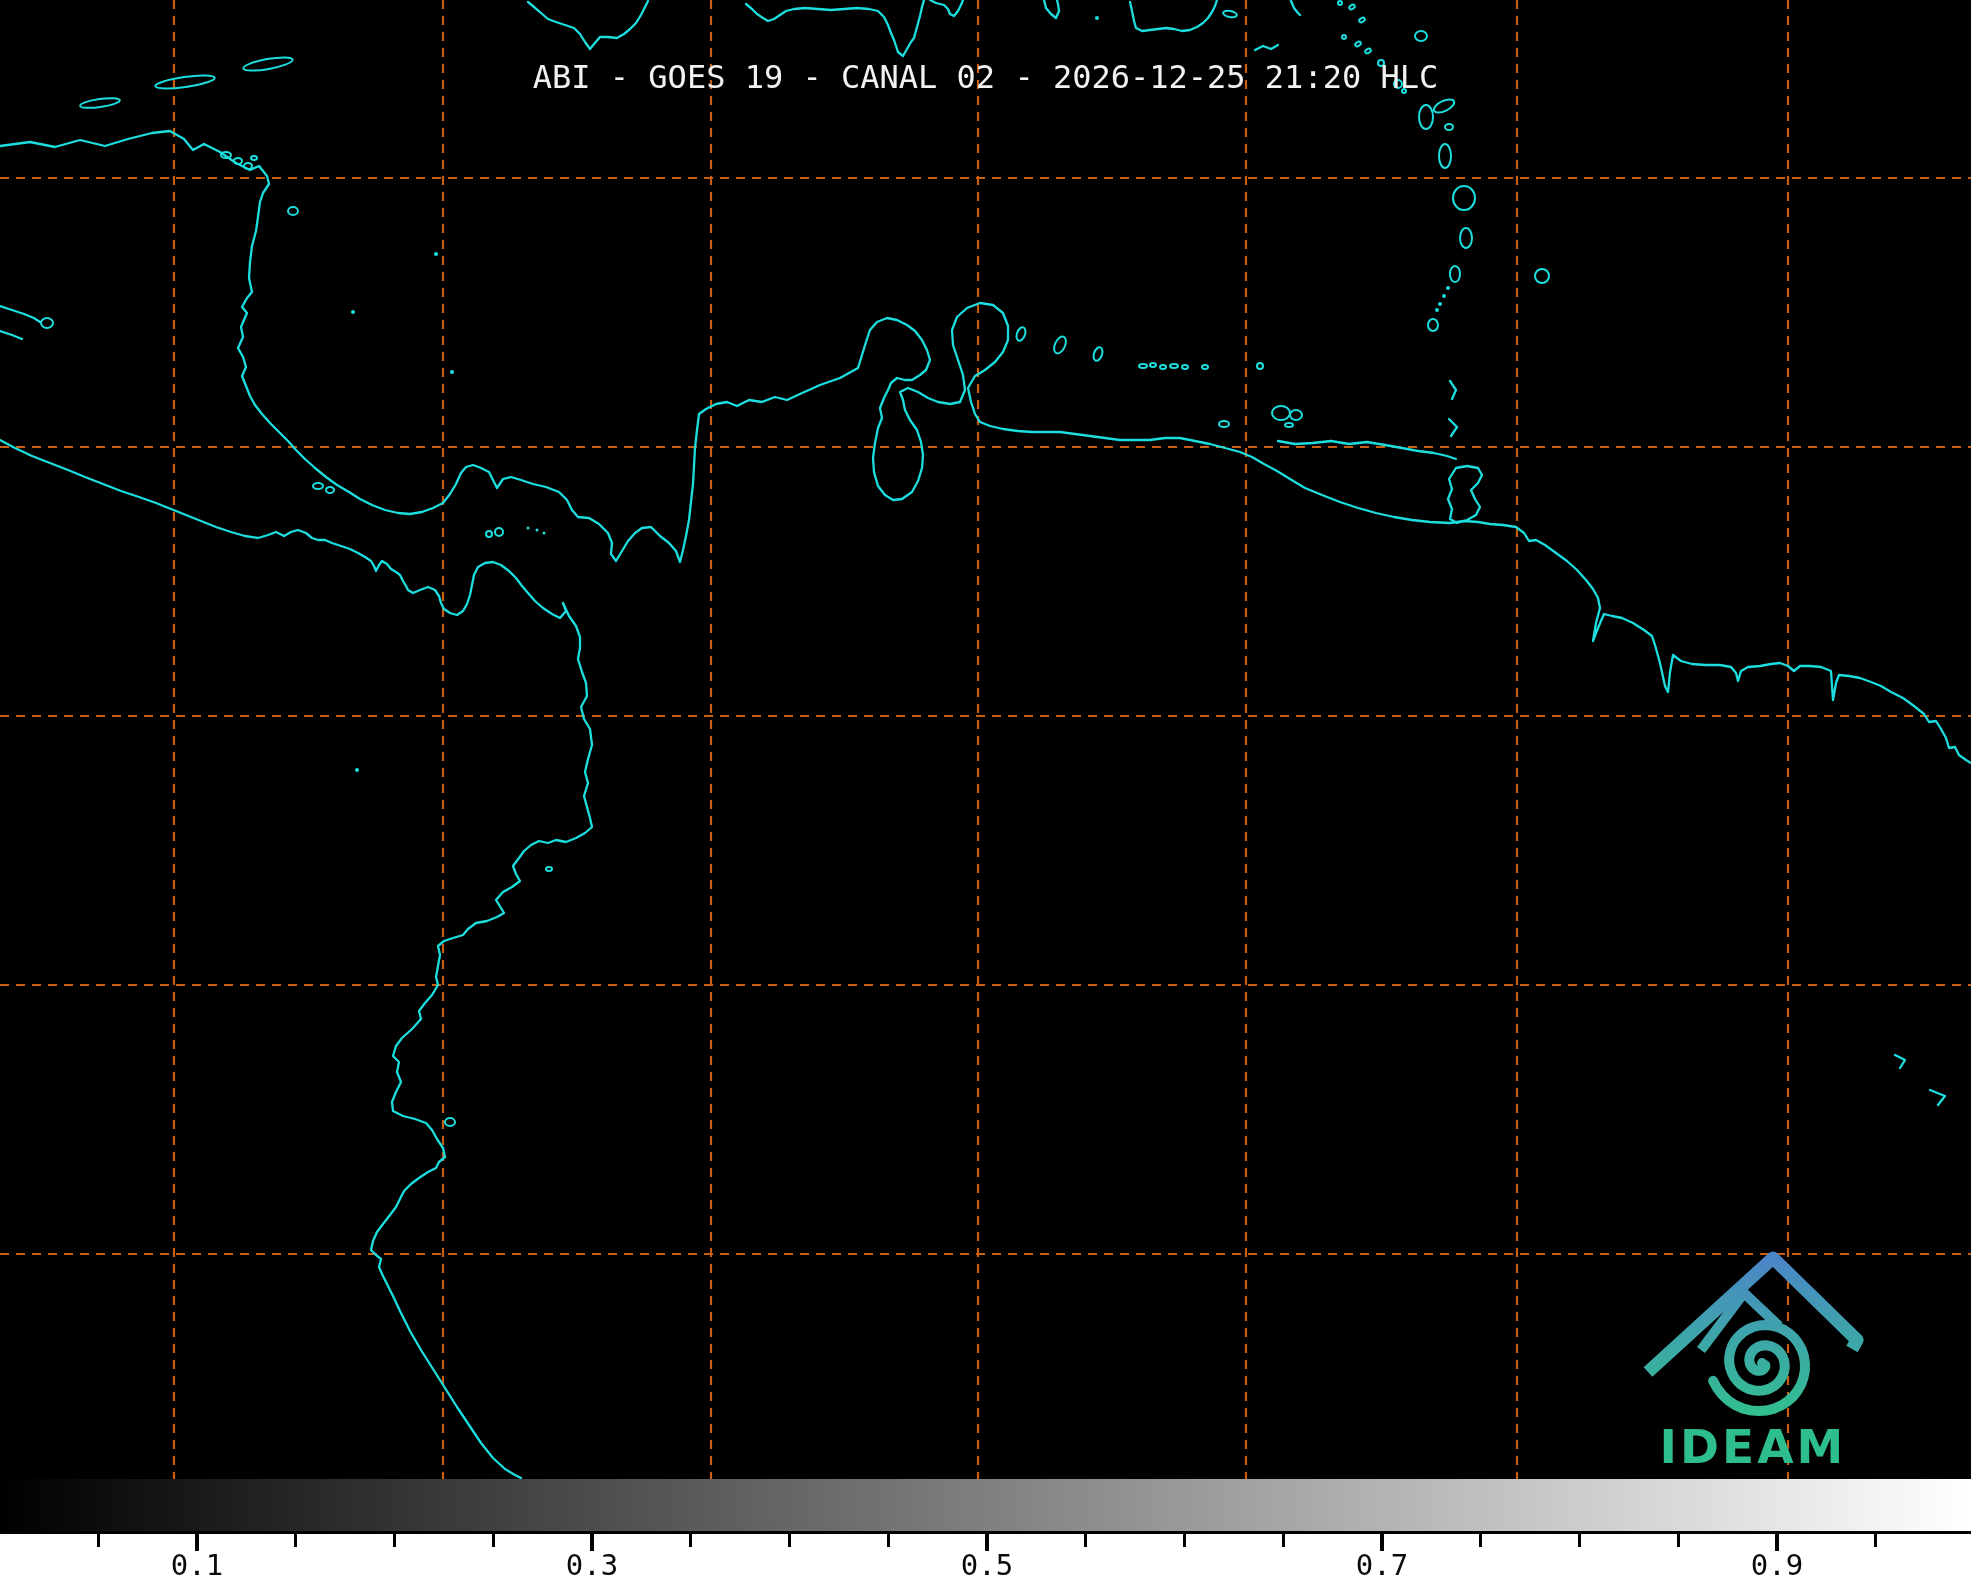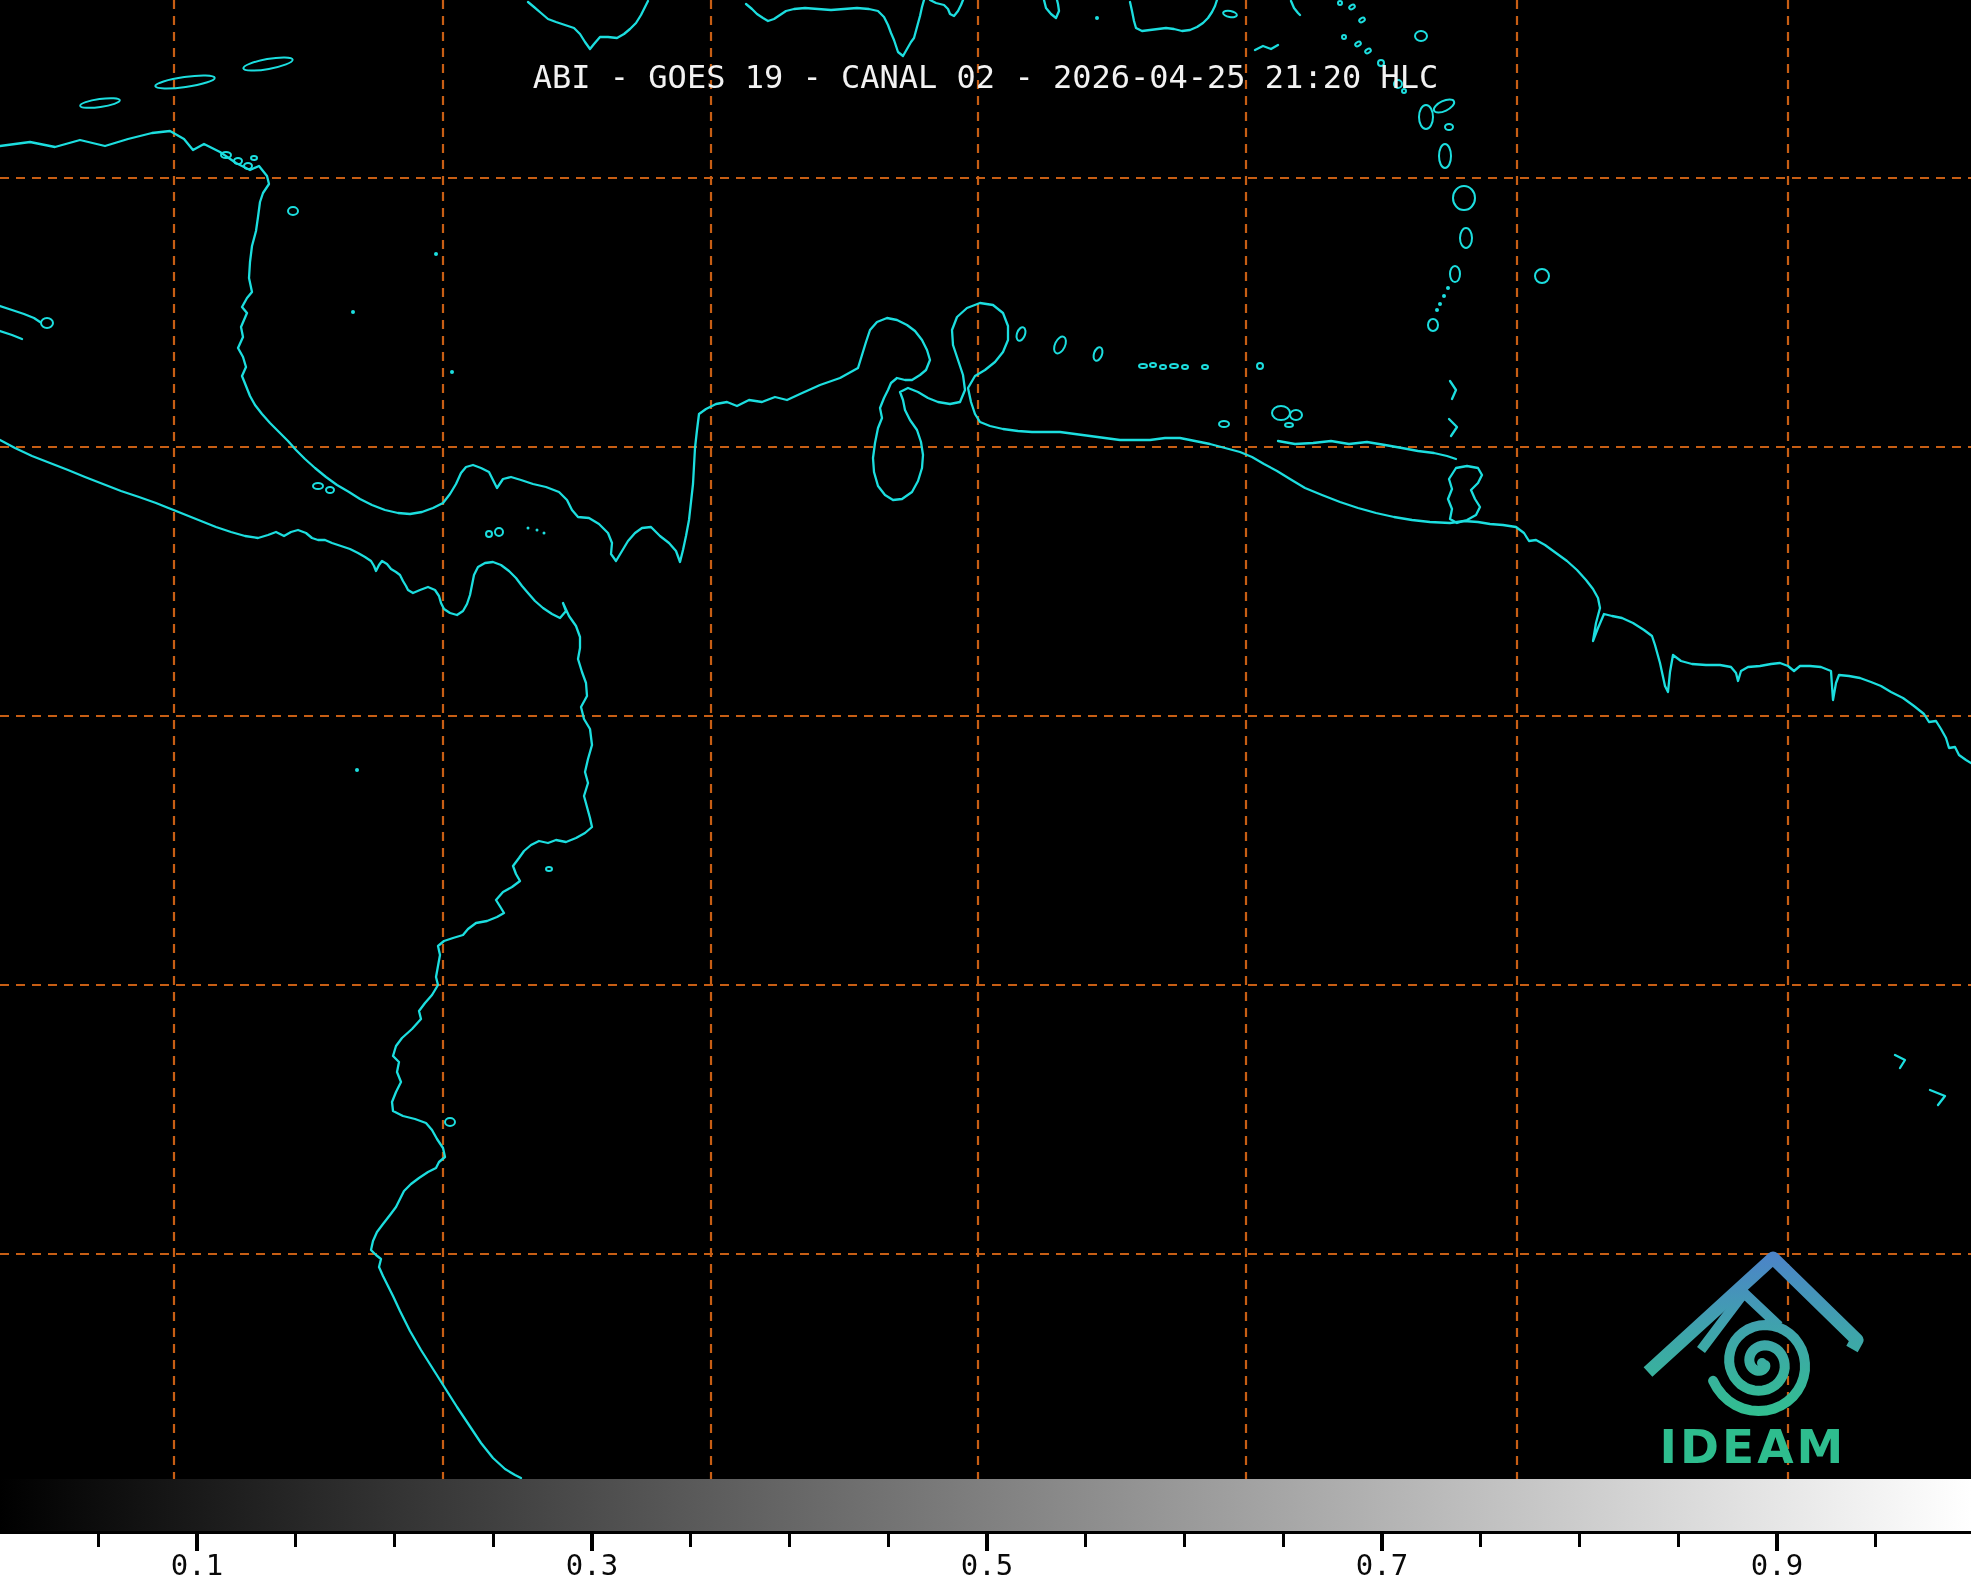--- a/index.html
+++ b/index.html
@@ -120,21 +120,21 @@
           <stop offset="45%" stop-color="#3FA3AC"></stop>
           <stop offset="100%" stop-color="#31C08E"></stop>
         </linearGradient>
       </defs>
       <path d="M1648,1372 L1773,1258 L1857,1340 L1852,1349" fill="none" stroke="url(#logoGrad)" stroke-width="13" stroke-linejoin="round" stroke-linecap="butt"></path>
       <path d="M1701,1350 L1744,1293 L1779,1326" fill="none" stroke="url(#logoGrad)" stroke-width="10" stroke-linejoin="round"></path>
       <path d="M1765.3,1365.2L1765.3,1366.1L1765.1,1367.0L1764.6,1368.0L1763.9,1368.8L1763.0,1369.6L1761.9,1370.2L1760.7,1370.6L1759.3,1370.8L1757.8,1370.7L1756.3,1370.4L1754.7,1369.7L1753.3,1368.7L1752.0,1367.4L1750.9,1365.9L1750.0,1364.0L1749.5,1362.0L1749.3,1359.9L1749.5,1357.6L1750.1,1355.4L1751.1,1353.2L1752.5,1351.1L1754.3,1349.3L1756.5,1347.7L1759.0,1346.5L1761.7,1345.7L1764.6,1345.3L1767.6,1345.5L1770.7,1346.2L1773.6,1347.4L1776.4,1349.1L1778.9,1351.3L1781.1,1354.0L1782.8,1357.1L1784.0,1360.5L1784.6,1364.2L1784.7,1368.0L1784.0,1371.8L1782.8,1375.6L1780.8,1379.1L1778.3,1382.4L1775.2,1385.3L1771.5,1387.6L1767.5,1389.4L1763.2,1390.4L1758.6,1390.8L1753.9,1390.4L1749.3,1389.2L1744.9,1387.2L1740.8,1384.5L1737.2,1381.0L1734.1,1377.0L1731.7,1372.4L1730.0,1367.4L1729.2,1362.1L1729.3,1356.6L1730.3,1351.2L1732.1,1345.9L1734.9,1340.9L1738.5,1336.4L1742.9,1332.5L1748.0,1329.3L1753.5,1326.9L1759.5,1325.5L1765.7,1325.0L1772.0,1325.7L1778.2,1327.3L1784.1,1330.0L1789.6,1333.6L1794.4,1338.2L1798.5,1343.6L1801.7,1349.6L1803.9,1356.2L1804.9,1363.1L1804.9,1370.2L1803.6,1377.3L1801.2,1384.2L1797.6,1390.6L1793.0,1396.5L1787.4,1401.5L1781.0,1405.6L1773.9,1408.7L1766.3,1410.5L1758.5,1411.1L1750.5,1410.4L1742.7,1408.4L1735.3,1405.1L1728.4,1400.6L1722.3,1394.9L1717.2,1388.3L1713.1,1380.8" fill="none" stroke="url(#logoGrad)" stroke-width="10" stroke-linecap="round"></path>
       <circle cx="1762" cy="1363" r="5" fill="url(#logoGrad)"></circle>
       <text x="1753" y="1463" fill="#2EBD8E" font-size="47" font-weight="bold" text-anchor="middle" letter-spacing="3" font-family="&quot;DejaVu Sans&quot;,&quot;Liberation Sans&quot;,sans-serif">IDEAM</text>
     </svg>
-  <div id="title">ABI - GOES 19 - CANAL 02 - 2026-04-25 21:20 HLC</div>
+  <div id="title">ABI - GOES 19 - CANAL 02 - 2026-12-25 21:20 HLC</div>
   <div id="colorbar">
     
   </div>
   <div id="bottom-strip"></div>
 <div class="tick minor" style="left: 96.75px;"></div>
     <div class="tick minor" style="left: 294.25px;"></div>
     <div class="tick minor" style="left: 393px;"></div>
     <div class="tick minor" style="left: 491.75px;"></div>
     <div class="tick minor" style="left: 689.25px;"></div>
     <div class="tick minor" style="left: 788px;"></div>

